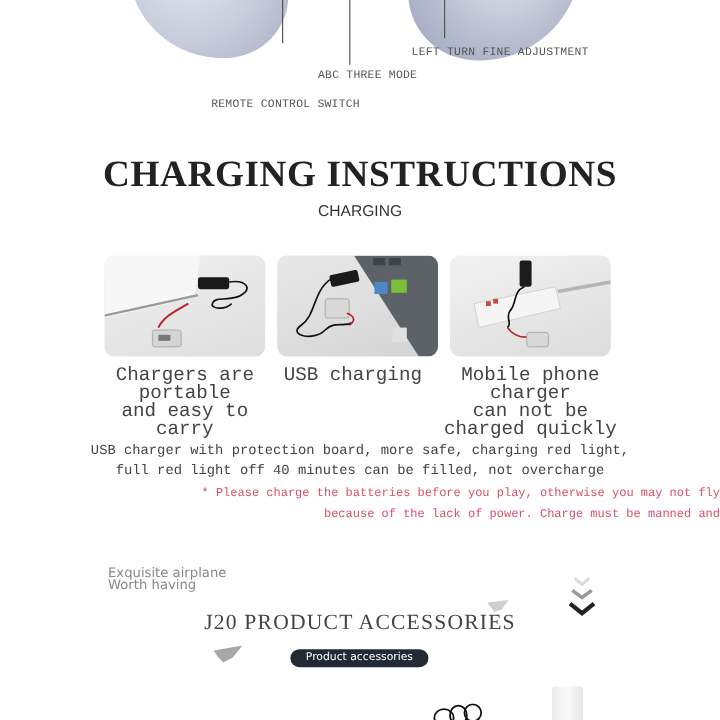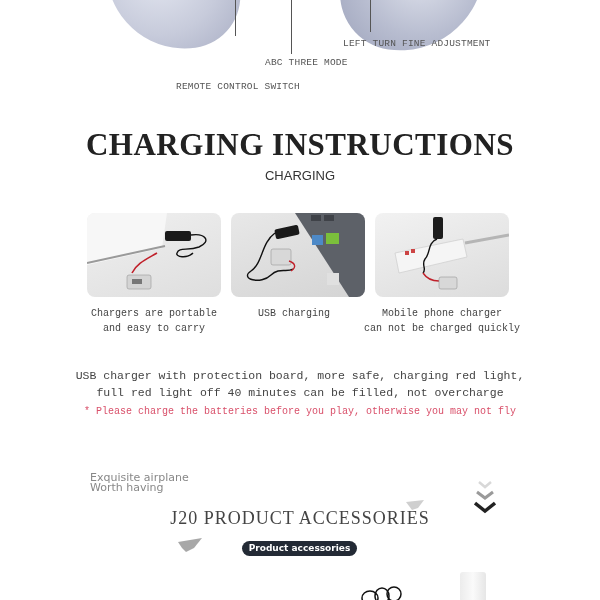--- a/index.html
+++ b/index.html
@@ -41,48 +41,48 @@
   .photo {
     position: absolute; top: 213px; width: 134px; height: 84px;
     border-radius: 8px; overflow: hidden;
   }
   .photo-1 { left: 87px; background: linear-gradient(160deg, #f0f0f0 0%, #dedede 100%); }
   .photo-2 { left: 231px; background: linear-gradient(160deg, #e8e8e8 0%, #d4d4d4 100%); }
   .photo-3 { left: 375px; background: linear-gradient(160deg, #f2f2f2 0%, #dcdcdc 100%); }
 
   .caption {
     position: absolute; top: 306px; width: 150px; text-align: center;
-    font-family: "Liberation Mono", monospace; font-size: 10px; color: #444;
+    font-family: "Liberation Mono", monospace; font-size: 16px; color: #444;
     line-height: 15px;
   }
 
   .desc {
     position: absolute; left: 0; top: 367px; width: 600px; text-align: center;
     font-family: "Liberation Mono", monospace; font-size: 11.5px; color: #444;
     line-height: 17px;
   }
   .warn {
-    position: absolute; left: 0; top: 403px; width: 600px; text-align: center;
+    position: absolute; left: 0; top: 403px; width: 600px; text-align: right;
     font-family: "Liberation Mono", monospace; font-size: 10px; color: #d9506a;
     line-height: 17.5px;
   }
 
   
   .tagline {
     position: absolute; left: 90px; top: 473px; font-family: "DejaVu Sans", sans-serif;
     font-size: 11px; color: #888; line-height: 10px;
   }
   .acc-title {
     position: absolute; left: 0; top: 508px; width: 600px; text-align: center;
     font-family: "Liberation Serif", serif; font-size: 18px; color: #444; letter-spacing: 1px;
   }
   .acc-badge {
     position: absolute; left: 242px; top: 541px; width: 115px; height: 15px;
     background: #232a35; color: #fff; border-radius: 8px;
-    font-family: "DejaVu Sans", sans-serif; font-weight: bold; font-size: 9px;
+    font-family: "DejaVu Sans", sans-serif; font-weight: normal; font-size: 9px;
     text-align: center; line-height: 15px;
   }
   .chevrons { position: absolute; left: 474px; top: 480px; width: 22px; height: 34px; }
   .plane-small { position: absolute; }
 </style>
 </head>
 <body>
 
 <div class="controller-section">
   <div class="ctrl-left"></div>
@@ -152,20 +152,21 @@
   <div>can not be charged quickly</div>
 </div>
 
 <div class="desc">
   <div>USB charger with protection board, more safe, charging red light,</div>
   <div>full red light off 40 minutes can be filled, not overcharge</div>
 </div>
 
 <div class="warn">
   <div>* Please charge the batteries before you play, otherwise you may not fly</div>
+  <div>because of the lack of power. Charge must be manned and</div>
 </div>
 
 <div class="tagline">
   <div>Exquisite airplane</div>
   <div>Worth having</div>
 </div>
 
 <svg class="plane-small" style="left:406px; top:500px;" width="18" height="10" viewBox="0 0 18 10">
   <polygon points="0,2 18,0 12,8 6,10" fill="#cfcfcf"></polygon>
 </svg>

